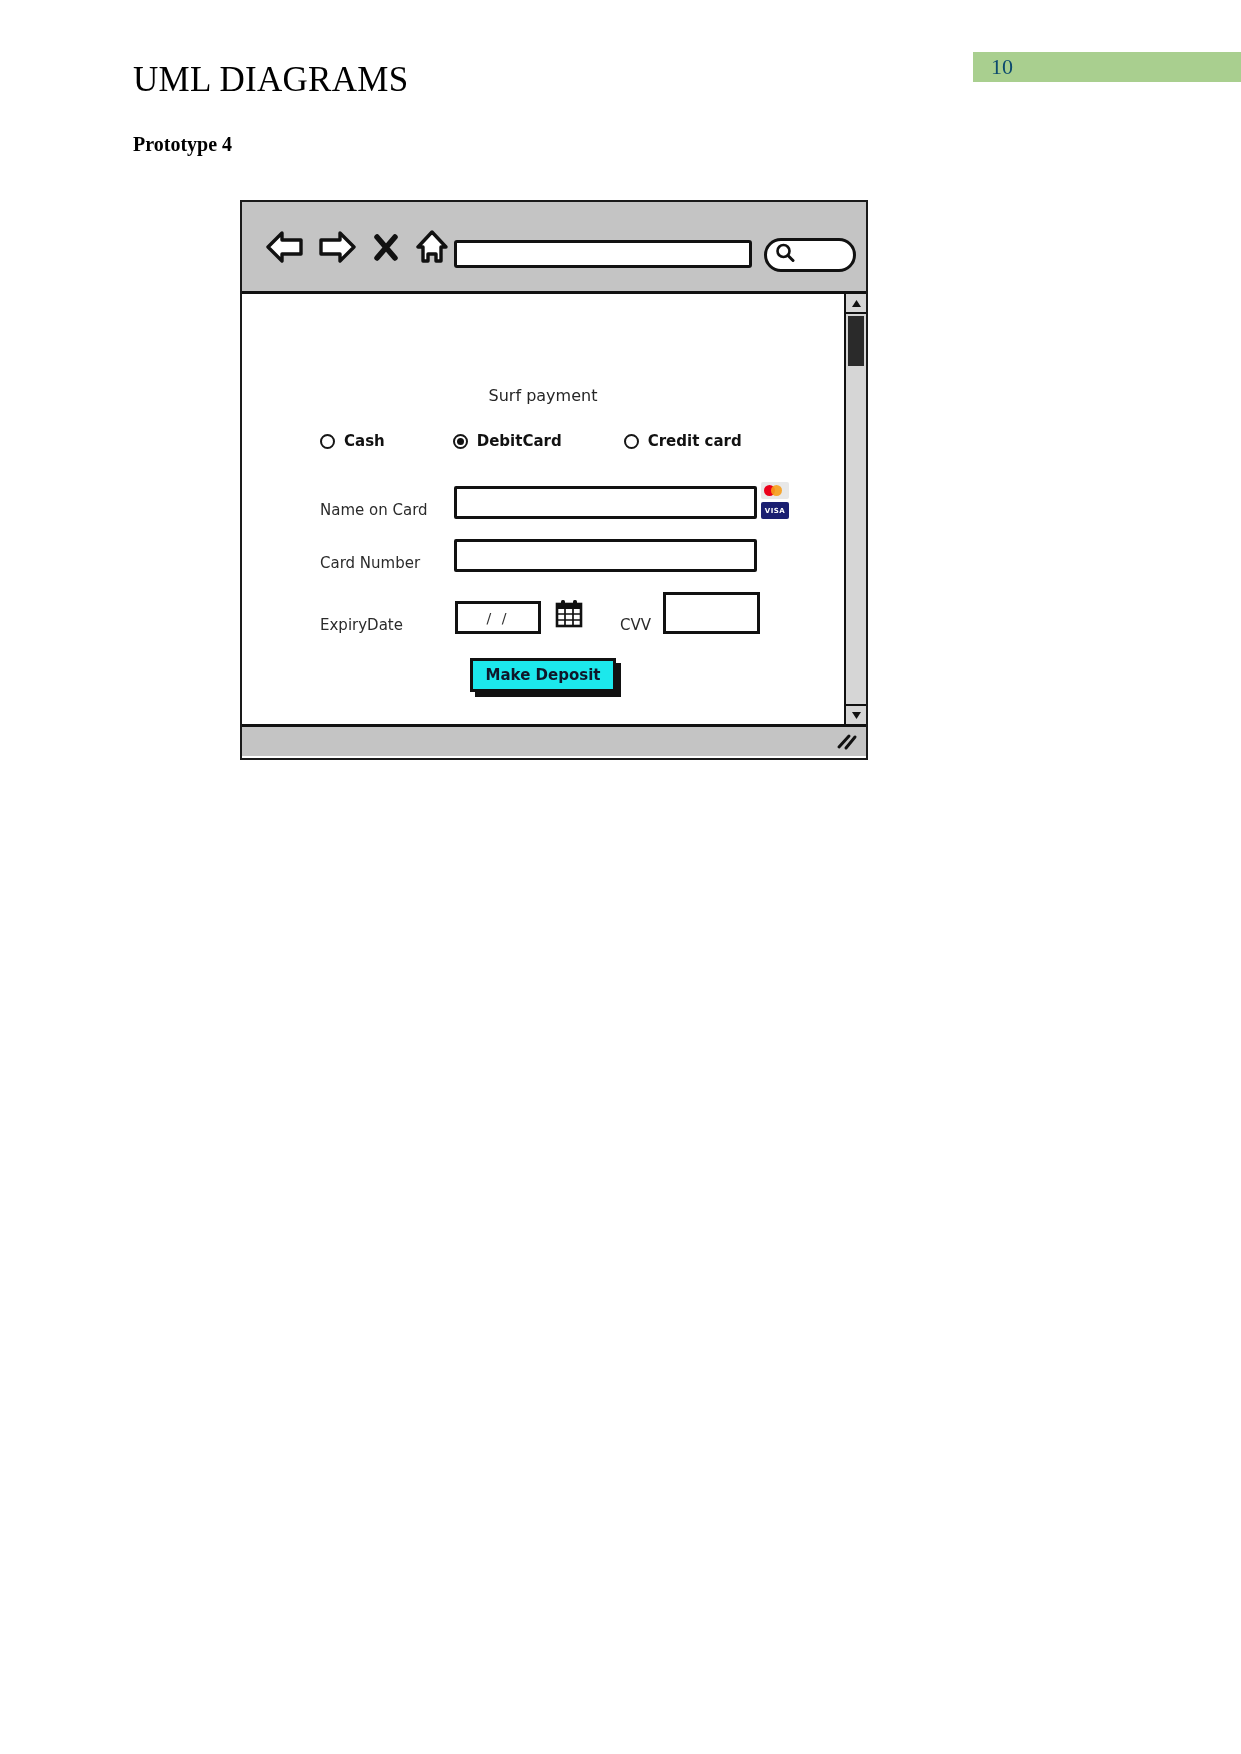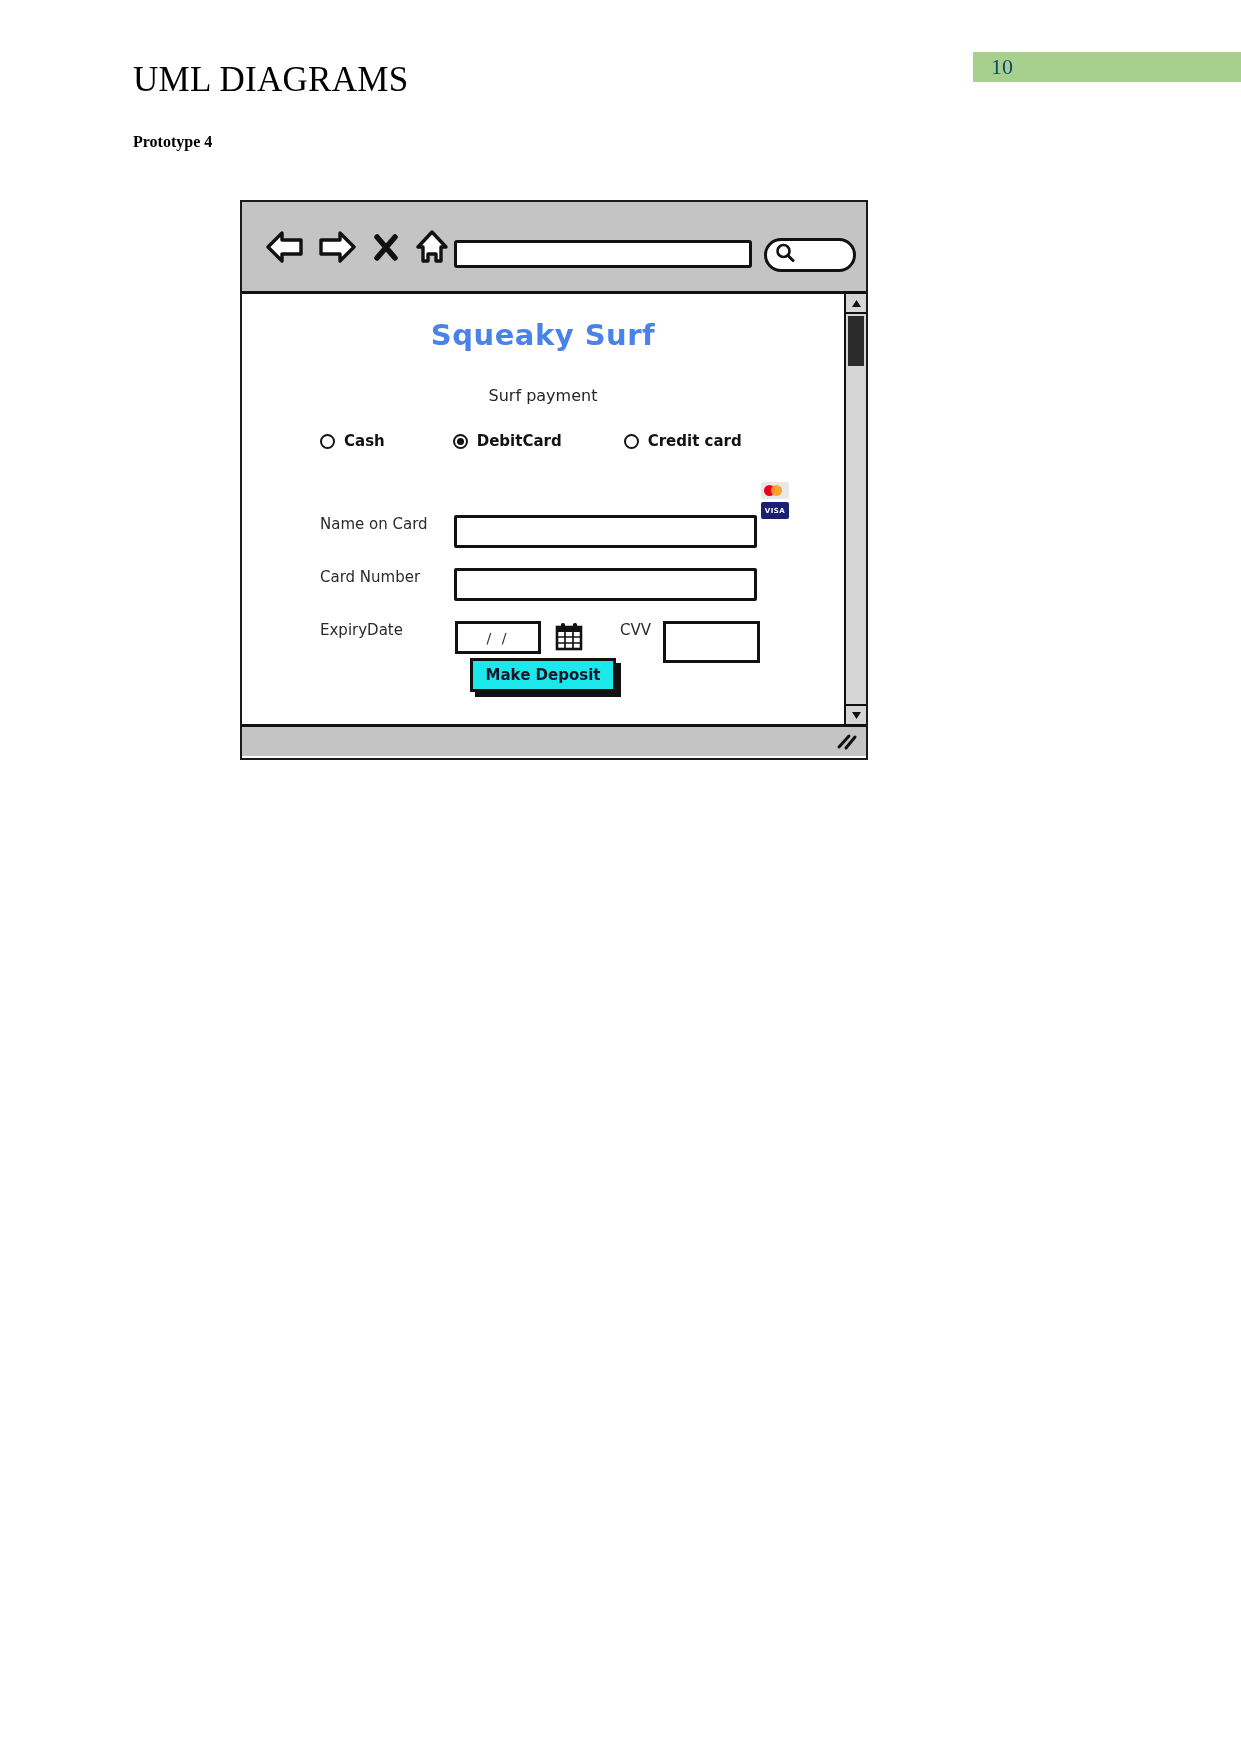--- a/index.html
+++ b/index.html
@@ -29,21 +29,21 @@
     display:flex; align-items:center;
   }
   .page-badge span {
     color:#0c4a6e; font-family:"Liberation Serif", serif;
     font-size:22px; padding-left:18px; line-height:1;
   }
 
   .section-title {
     position:absolute; left:133px; top:133px;
     font-family:"Liberation Serif", serif;
-    font-size:16px; font-weight:bold; color:#000;
+    font-size:20px; font-weight:bold; color:#000;
   }
 
   
   .mockup {
     position:absolute; left:240px; top:200px;
     width:628px; height:560px;
     background:#ffffff;
     border:2px solid #1a1a1a;
   }
 
@@ -154,21 +154,21 @@
     display:flex; align-items:center; justify-content:center;
     margin-right:9px; flex:none;
   }
   .rad .dot { width:7px; height:7px; border-radius:50%; background:#111; }
   .radio-opt .lbl {
     font-family:"DejaVu Sans", sans-serif;
     font-size:15px; font-weight:bold; color:#111;
     white-space:nowrap;
   }
 
-  .field-row { position:absolute; display:flex; align-items:flex-start;margin-top:29px; }
+  .field-row { position:absolute; display:flex; align-items:flex-end; }
   .f-label {
     font-family:"DejaVu Sans", sans-serif;
     font-size:15px; color:#2b2b2b;
     white-space:nowrap;
   }
   .f-input {
     background:#fff; border:3px solid #111;
     border-radius:2px;
   }
 
@@ -280,21 +280,20 @@
           <circle cx="9.5" cy="9" r="6" fill="#fff" stroke="#111" stroke-width="2.6"></circle>
           <path d="M14 13.5 L19 18.5" stroke="#111" stroke-width="3" stroke-linecap="round"></path>
         </svg>
       </span>
     </div>
   </div>
 
   <div class="browser-body">
     <div class="content">
 
-      <div class="brand">Squeaky Surf</div>
       <div class="subtitle">Surf payment</div>
 
       <div class="radio-row">
 
         <div class="radio-opt r1">
           <span class="rad"></span>
           <span class="lbl">Cash</span>
         </div>
 
         <div class="radio-opt r2">

